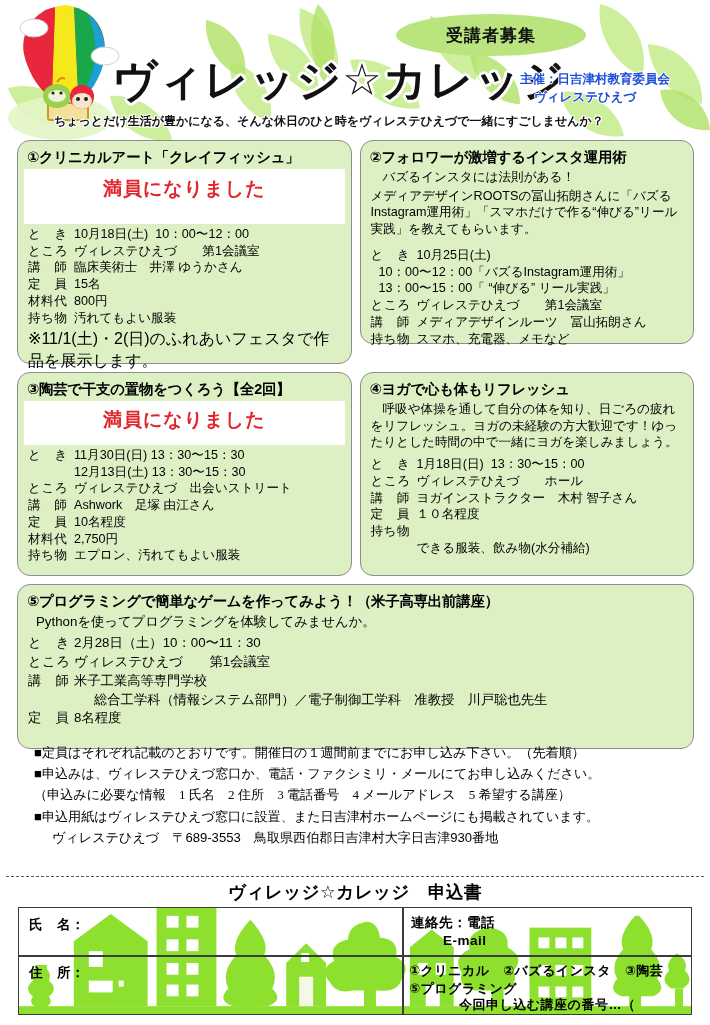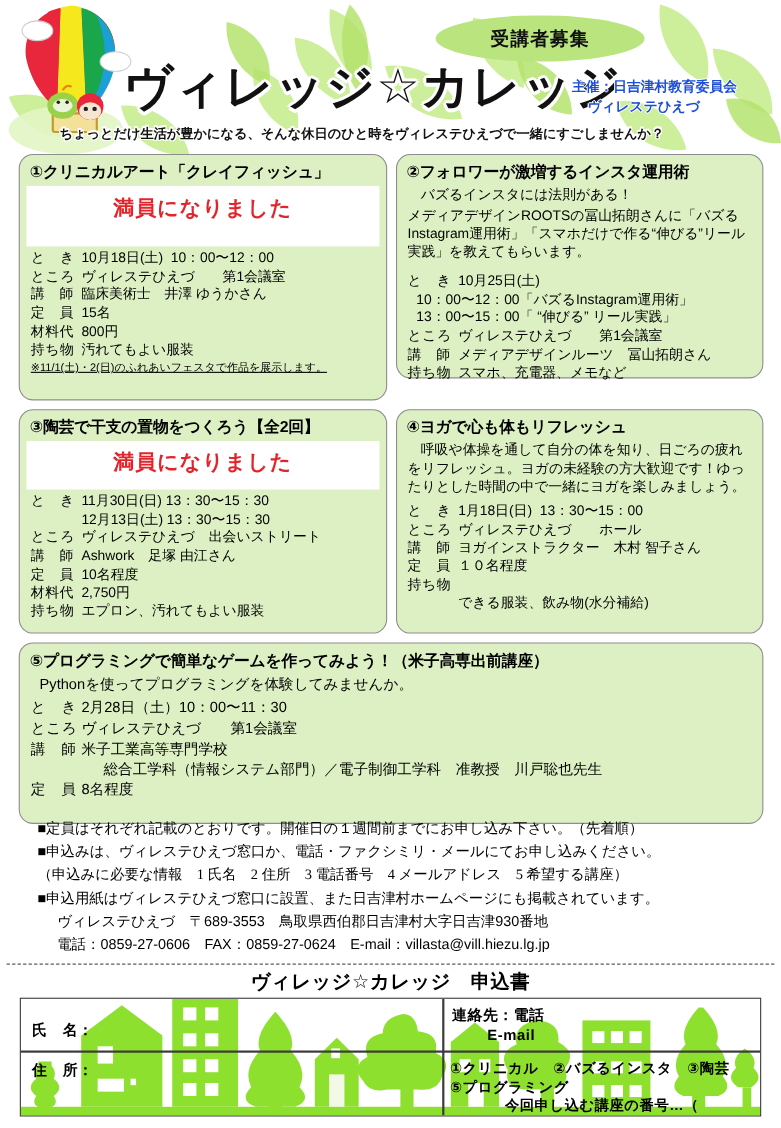--- a/index.html
+++ b/index.html
@@ -65,21 +65,21 @@
     font-size:14.4px;font-weight:700;letter-spacing:-0.2px;line-height:1.25;
   }
   .bdy{padding:0 8px 7px 10px;font-size:12.6px;line-height:1.33;}
   .bdy .desc{margin:0 0 2px 0;}
   .bdy .indent{text-indent:12px;}
   .dl{margin-top:2px;}
   .dl .ln{display:flex;white-space:pre;}
   .dl .lbl{width:46px;flex:0 0 46px;letter-spacing:0.5px;}
   .dl .val{flex:1;}
   .dl .cont{padding-left:46px;}
-  .note{font-size:10px;margin-top:2px;text-decoration:underline;}
+  .note{font-size:16px;margin-top:2px;}
 
   .full-banner{
     position:relative;background:#ffffff;
     margin:0 6px 2px 6px;padding:7px 0 22px 0;
     text-align:center;
   }
   .full-banner span{
     color:#e1252b;font-size:19px;font-weight:700;letter-spacing:1px;
   }
 
@@ -106,21 +106,21 @@
   }
   .tbl{
     position:relative;margin:0 18px;border:1.5px solid #3b3b3b;height:108px;
     box-sizing:border-box;overflow:hidden;background:#fff;
   }
   .city{position:absolute;left:0;bottom:0;width:100%;height:100%;}
   .grid{position:absolute;inset:0;}
   .vline{position:absolute;left:383px;top:0;bottom:0;width:1.5px;background:#3b3b3b;}
   .hline{position:absolute;left:0;right:0;top:47px;height:1.5px;background:#3b3b3b;}
   .cell{position:absolute;font-size:13.5px;font-weight:700;letter-spacing:0.5px;}
-  .c-name{left:10px;top:8px;margin-top:12px;}
+  .c-name{left:10px;top:8px;}
   .c-addr{left:10px;top:56px;}
   .c-tel{left:392px;top:6px;}
   .c-mail{left:424px;top:25px;font-weight:700;}
   .c-opts{left:390px;top:54px;font-size:13px;font-weight:700;line-height:1.35;white-space:nowrap;}
   .c-pick{left:440px;top:88px;font-size:13px;font-weight:700;white-space:nowrap;}
 </style>
 </head>
 <body>
 
 <div class="page">
@@ -290,21 +290,20 @@
       </div>
     </div>
   </div>
 
   <div class="notes">
     <div class="bul">■定員はそれぞれ記載のとおりです。開催日の１週間前までにお申し込み下さい。（先着順）</div>
     <div class="bul">■申込みは、ヴィレステひえづ窓口か、電話・ファクシミリ・メールにてお申し込みください。</div>
     <div class="sub">（申込みに必要な情報　1 氏名　2 住所　3 電話番号　4 メールアドレス　5 希望する講座）</div>
     <div class="bul">■申込用紙はヴィレステひえづ窓口に設置、また日吉津村ホームページにも掲載されています。</div>
     <div class="ind">ヴィレステひえづ　〒689-3553　鳥取県西伯郡日吉津村大字日吉津930番地</div>
-    <div class="ind">電話：0859-27-0606　FAX：0859-27-0624　E-mail：villasta@vill.hiezu.lg.jp</div>
   </div>
 
   <div class="dashed"></div>
 
   <div class="form">
     <div class="form-title">ヴィレッジ☆カレッジ　申込書</div>
 
     <div class="tbl">
 
       <svg class="city" viewBox="0 0 674 108" preserveAspectRatio="none">

